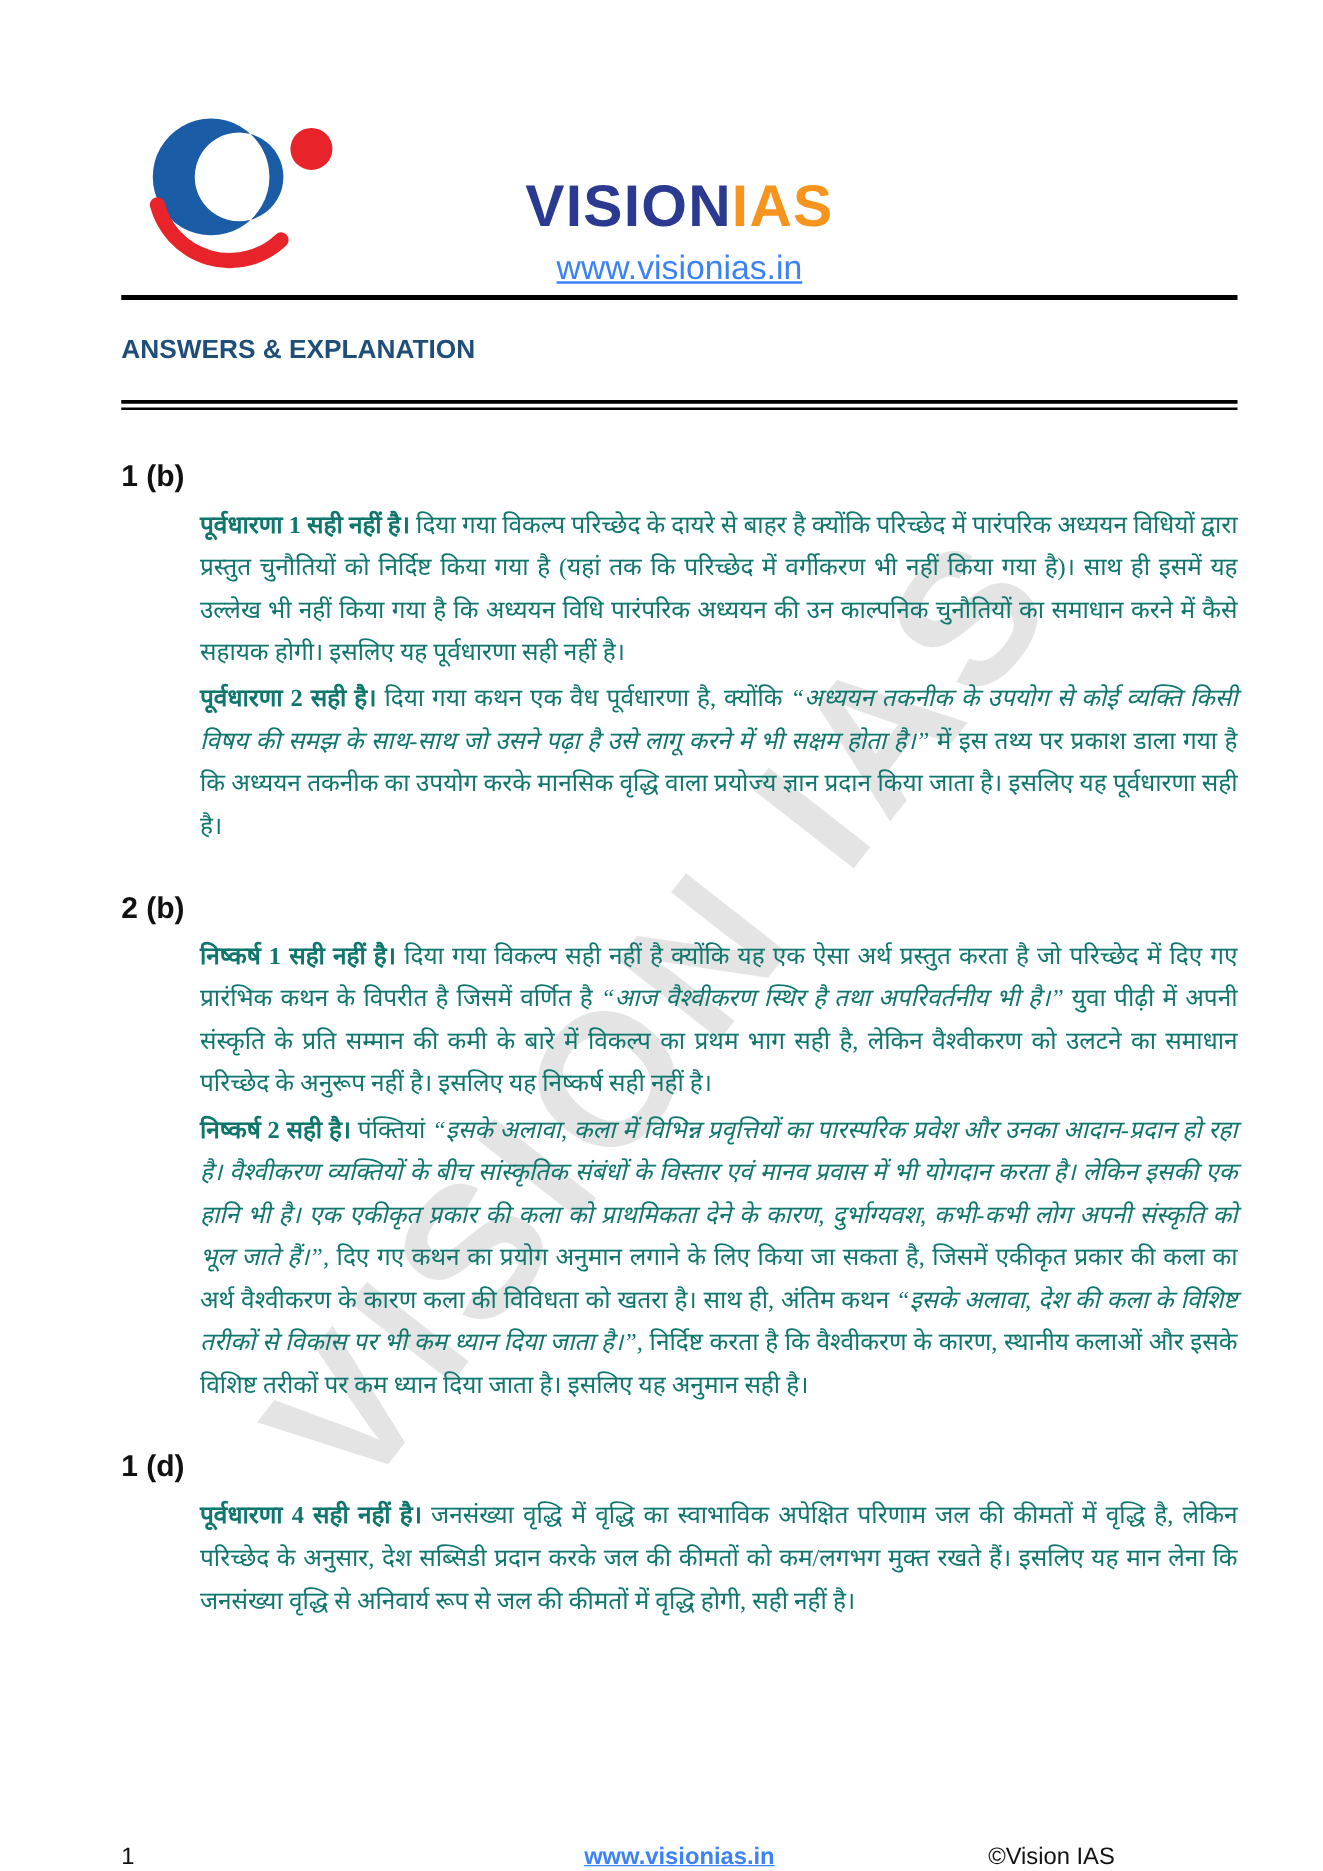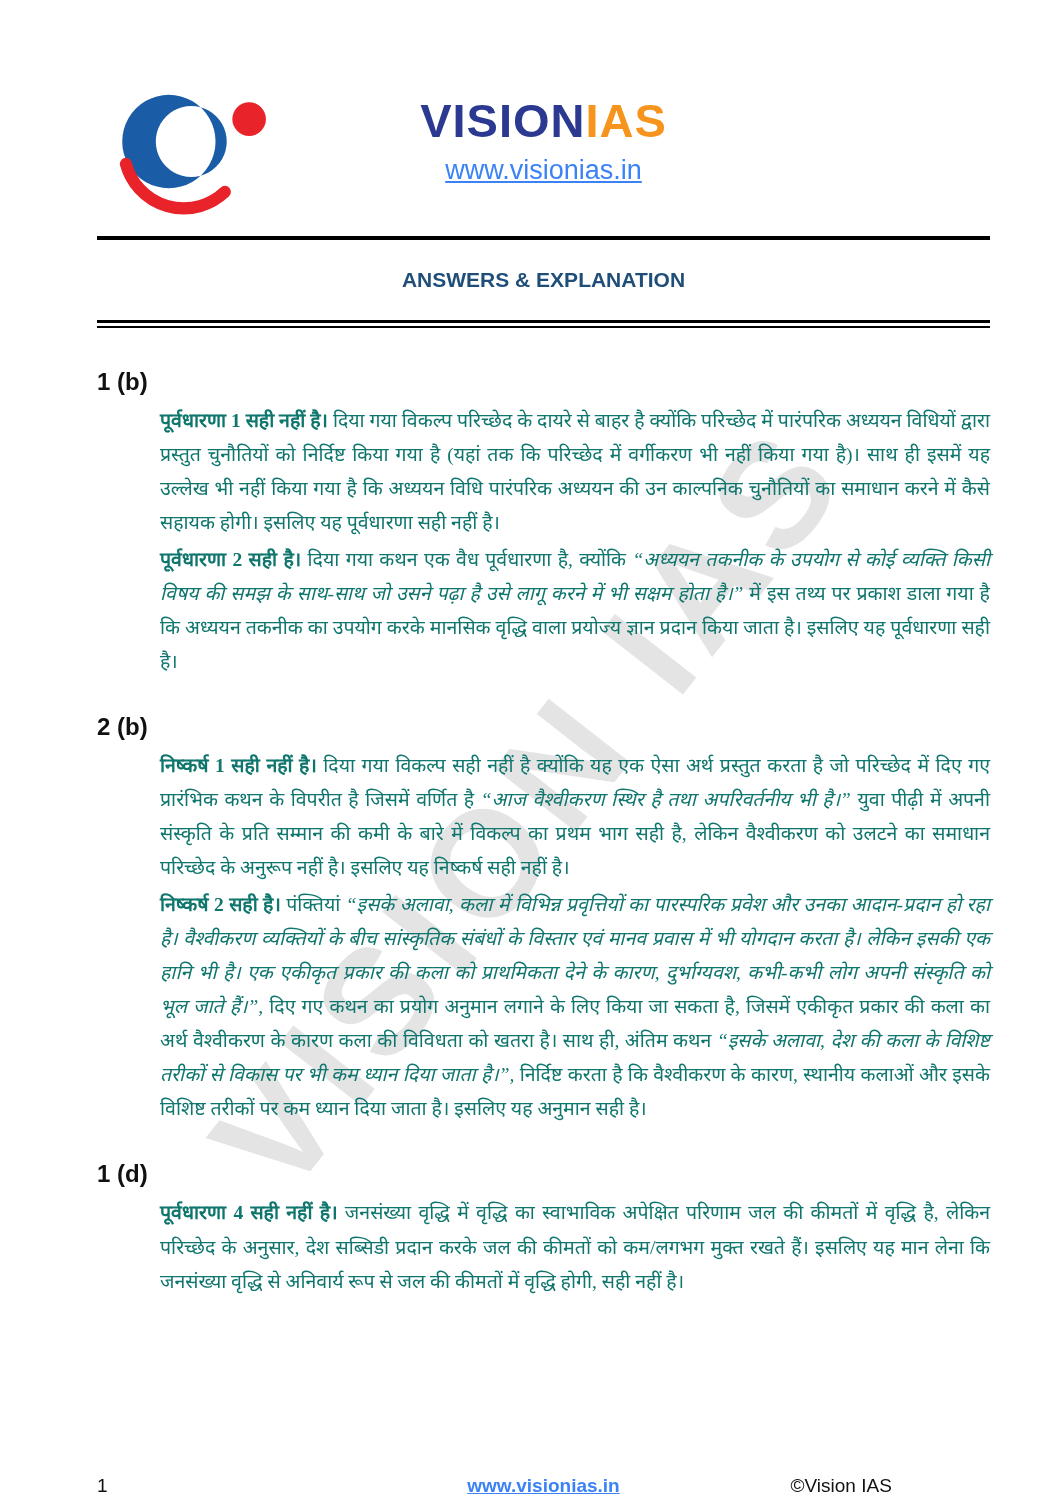--- a/index.html
+++ b/index.html
@@ -50,20 +50,21 @@
   .brand-block {
     text-align: center;
     padding-top: 14px;
   }
   .brand {
     font-family: "Liberation Sans", sans-serif;
     font-weight: bold;
     font-size: 47px;
     letter-spacing: 1px;
     line-height: 1.05;
+    margin-top: 44px;
   }
   .brand .part1 { color: #2b3990; }
   .brand .part2 { color: #f7941d; }
   .website {
     margin-top: 10px;
     font-family: "Liberation Sans", sans-serif;
     font-size: 27px;
     font-weight: 500;
   }
   .website a, .footer-link {
@@ -73,21 +74,20 @@
   }
   .rule-thick {
     margin: 20px 68px 0 97px;
     border-top: 4px solid #000000;
   }
   .doc-title {
     font-family: "Liberation Sans", sans-serif;
     font-weight: bold;
     font-size: 21px;
     color: #1f4e79;
-    text-align: center;
   }
   .title1 { margin: 28px 68px 0 97px; }
   .title2 { margin: 24px 68px 0 97px; }
   .rule-double {
     margin: 28px 68px 0 97px;
     height: 3px;
     border-top: 3px solid #000000;
     border-bottom: 2px solid #000000;
   }
   .content {

